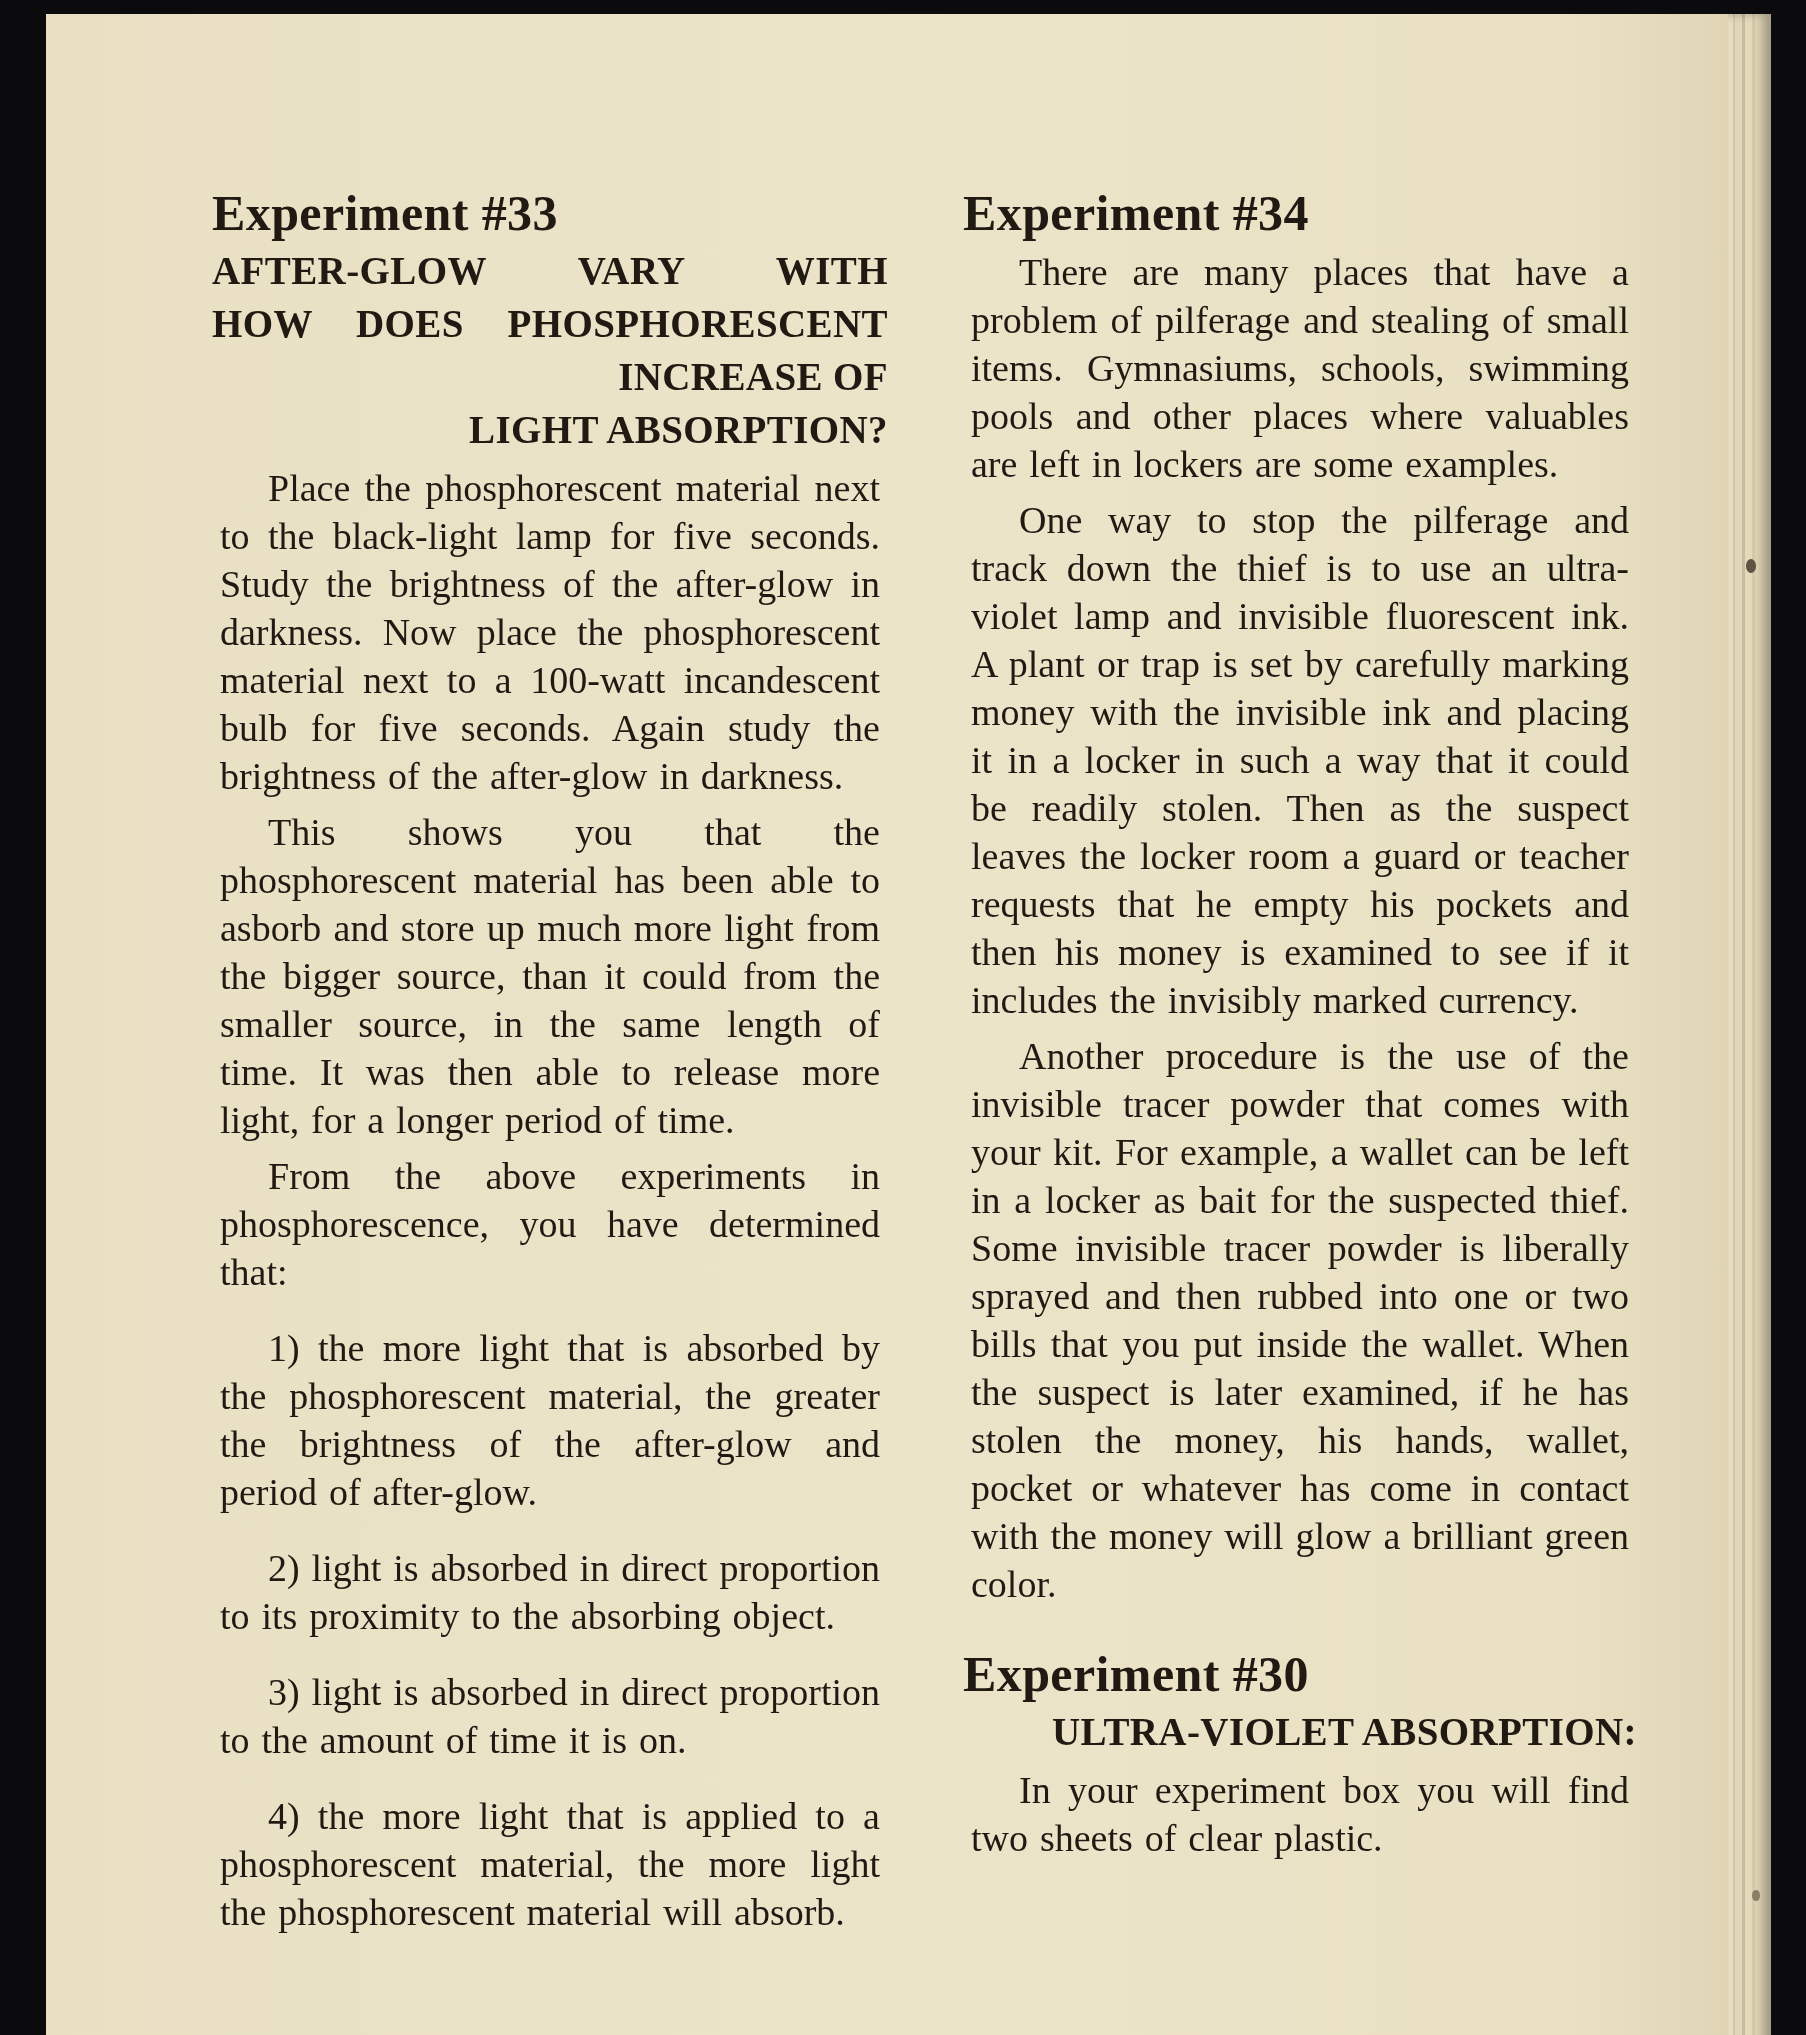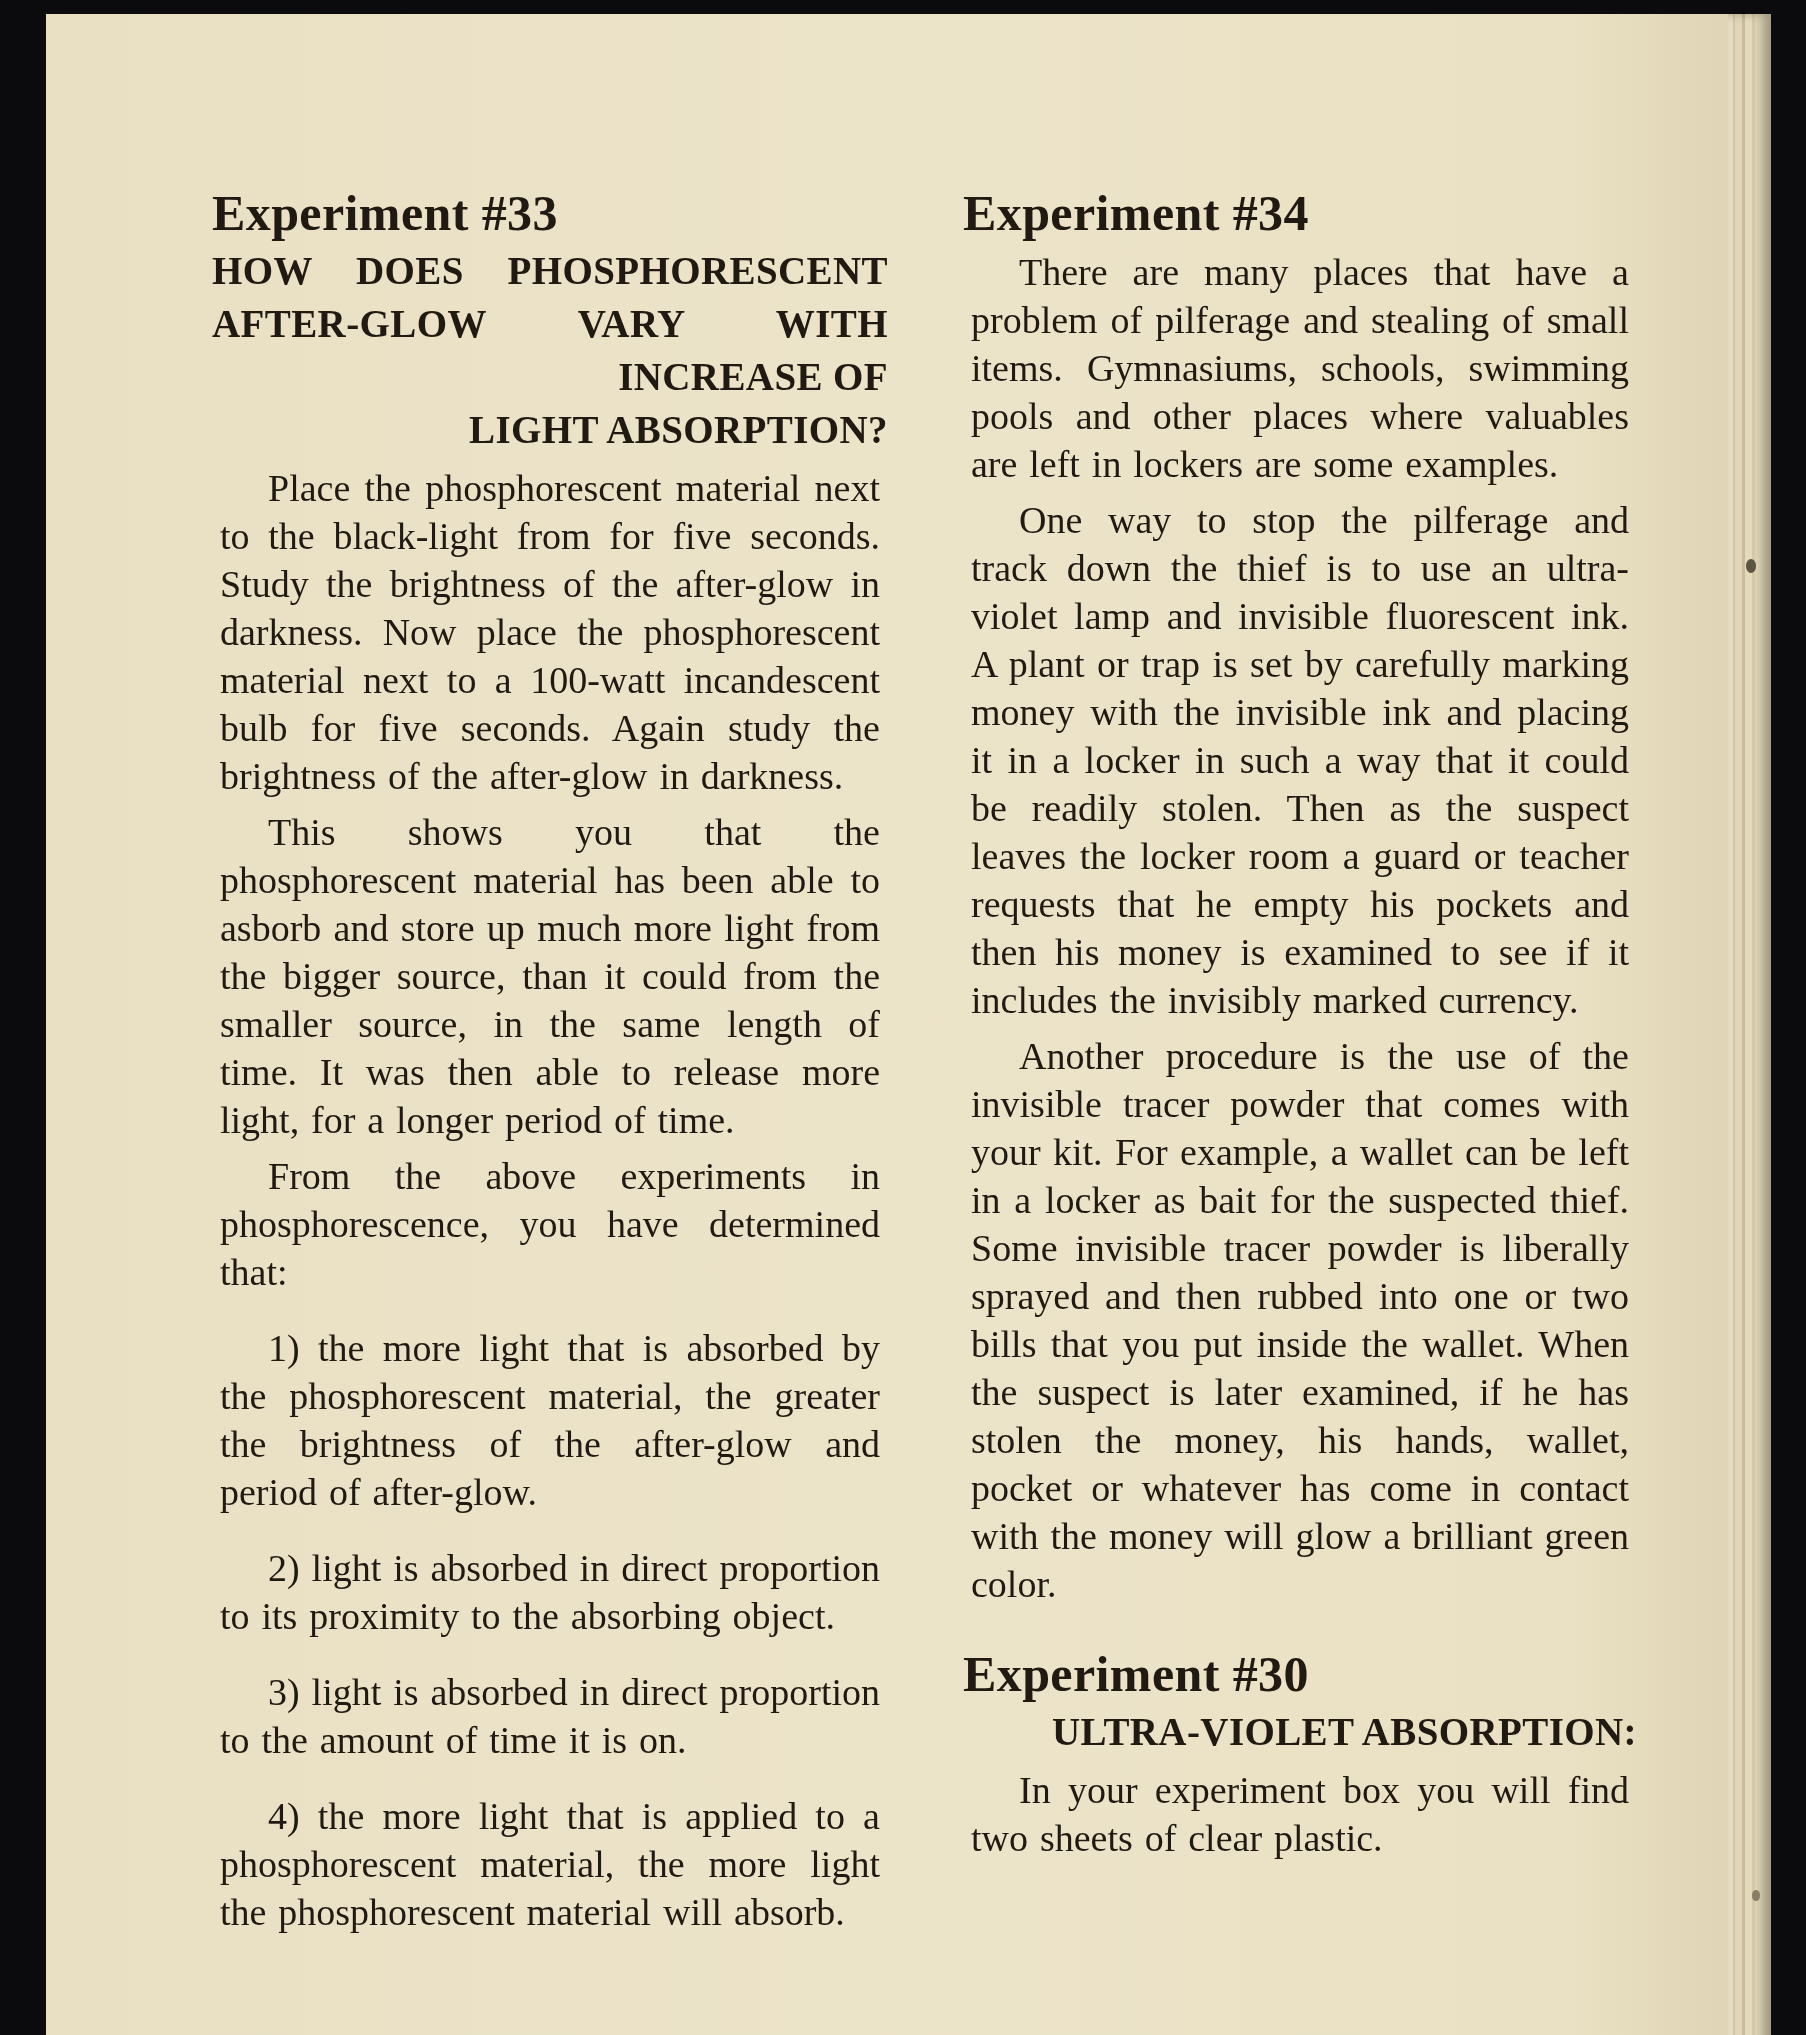--- a/index.html
+++ b/index.html
@@ -102,26 +102,26 @@
 
   <div class="fore-edge"></div>
   <div class="edge-mark-1"></div>
   <div class="edge-mark-2"></div>
 
   <div class="content">
 
     <div class="col col-left">
       <div class="exp-label">Experiment #33</div>
       <div class="exp-title">
+        <div class="title-line stretch">AFTER-GLOW VARY WITH</div>
         <div class="title-line stretch">HOW DOES PHOSPHORESCENT</div>
-        <div class="title-line stretch">AFTER-GLOW VARY WITH</div>
         <div class="title-line">INCREASE OF</div>
         <div class="title-line">LIGHT ABSORPTION?</div>
       </div>
-      <p class="body">Place the phosphorescent material next to the black-light from for five seconds. Study the brightness of the after-glow in darkness. Now place the phosphorescent material next to a 100-watt incandescent bulb for five seconds. Again study the brightness of the after-glow in darkness.</p>
+      <p class="body">Place the phosphorescent material next to the black-light lamp for five seconds. Study the brightness of the after-glow in darkness. Now place the phosphorescent material next to a 100-watt incandescent bulb for five seconds. Again study the brightness of the after-glow in darkness.</p>
       <p class="body">This shows you that the phosphorescent material has been able to asborb and store up much more light from the bigger source, than it could from the smaller source, in the same length of time. It was then able to release more light, for a longer period of time.</p>
       <p class="body">From the above experiments in phosphorescence, you have determined that:</p>
       <p class="body list-item">1) the more light that is absorbed by the phosphorescent material, the greater the brightness of the after-glow and period of after-glow.</p>
       <p class="body list-item">2) light is absorbed in direct proportion to its proximity to the absorbing object.</p>
       <p class="body list-item">3) light is absorbed in direct proportion to the amount of time it is on.</p>
       <p class="body list-item">4) the more light that is applied to a phosphorescent material, the more light the phosphorescent material will absorb.</p>
     </div>
 
     <div class="col col-right">
       <div class="exp-label">Experiment #34</div>

